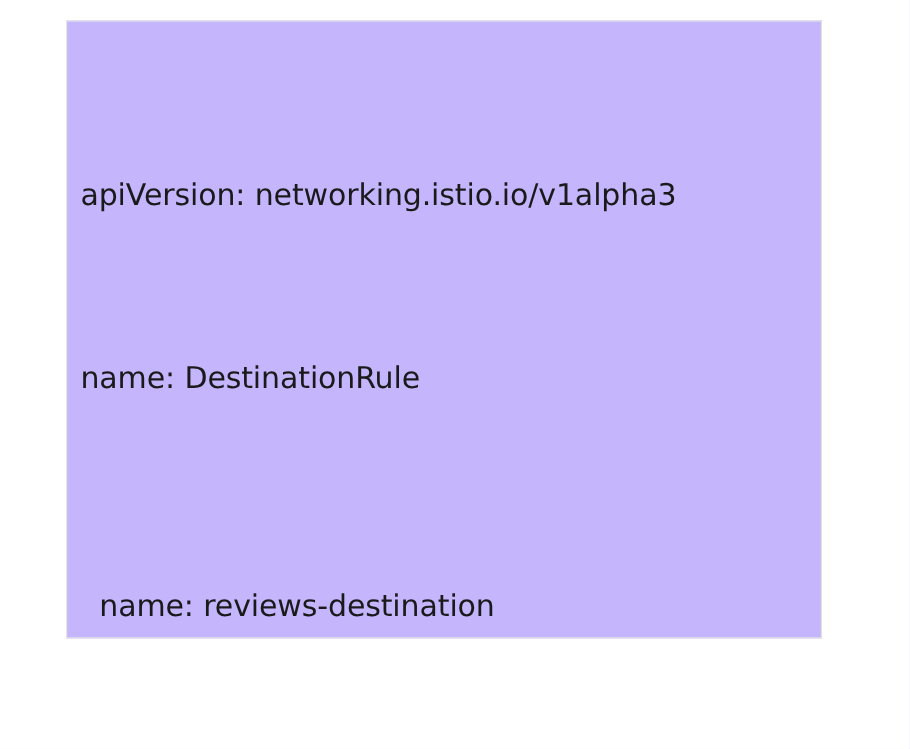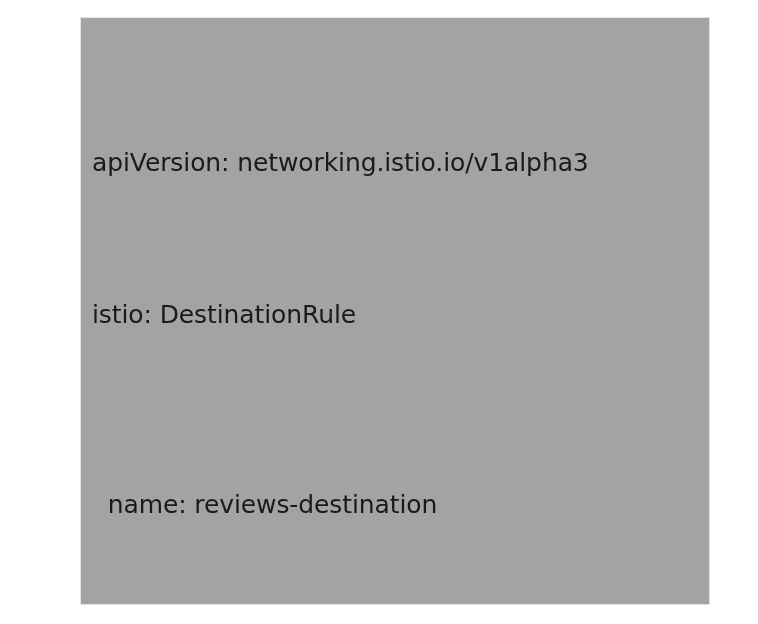--- a/index.html
+++ b/index.html
@@ -18,26 +18,26 @@
   #canvas {
     position: relative;
     width: 758px;
     height: 624px;
     background: #ffffff;
   }
 
   
   #yaml-card {
     position: absolute;
-    left: 80px;
+    left: 55px;
     top: 17px;
     width: 630px;
-    height: 588px;
+    height: 515px;
     box-sizing: border-box;
-    background: #a3a3a3;
+    background: #c4b5fd;
     border: 1px solid #e4e4e4;
     border-right-color: #e0e0e0;
     border-bottom-color: #e0e0e0;
   }
 
   #yaml-body {
     position: absolute;
     left: 11px;
     top: 12px;
     right: 6px;
@@ -59,21 +59,21 @@
 </head>
 <body>
 
 <div id="canvas">
 
   <div id="yaml-card">
     <div id="yaml-body">
 
       <span class="yline">apiVersion: networking.istio.io/v1alpha3</span>
 
-      <span class="yline">istio: DestinationRule</span>
+      <span class="yline">name: DestinationRule</span>
 
 
       <span class="yline">  name: reviews-destination</span>
 
       
 
       
 
       
 

